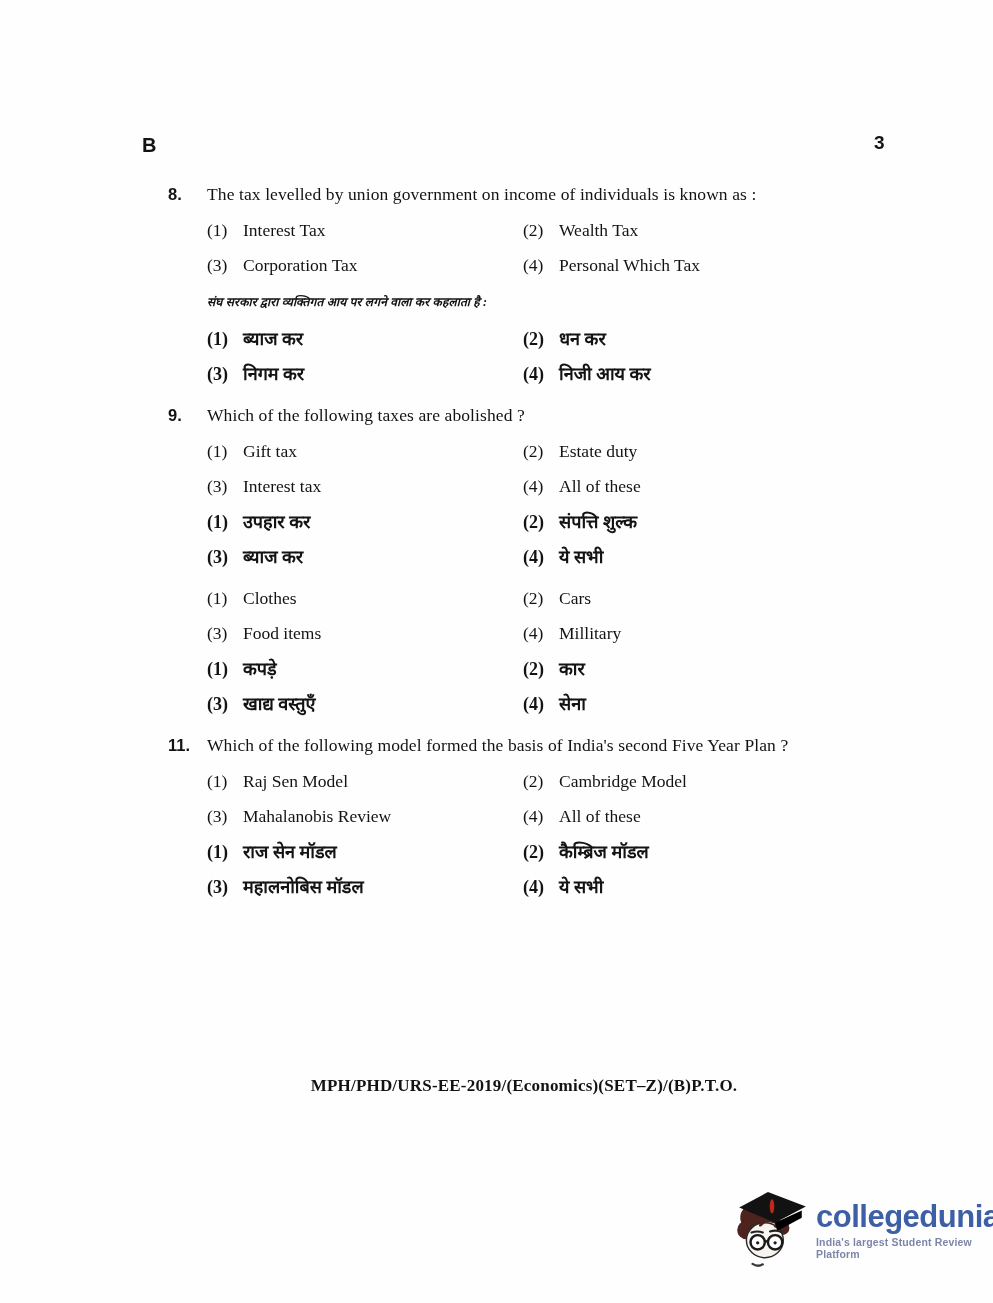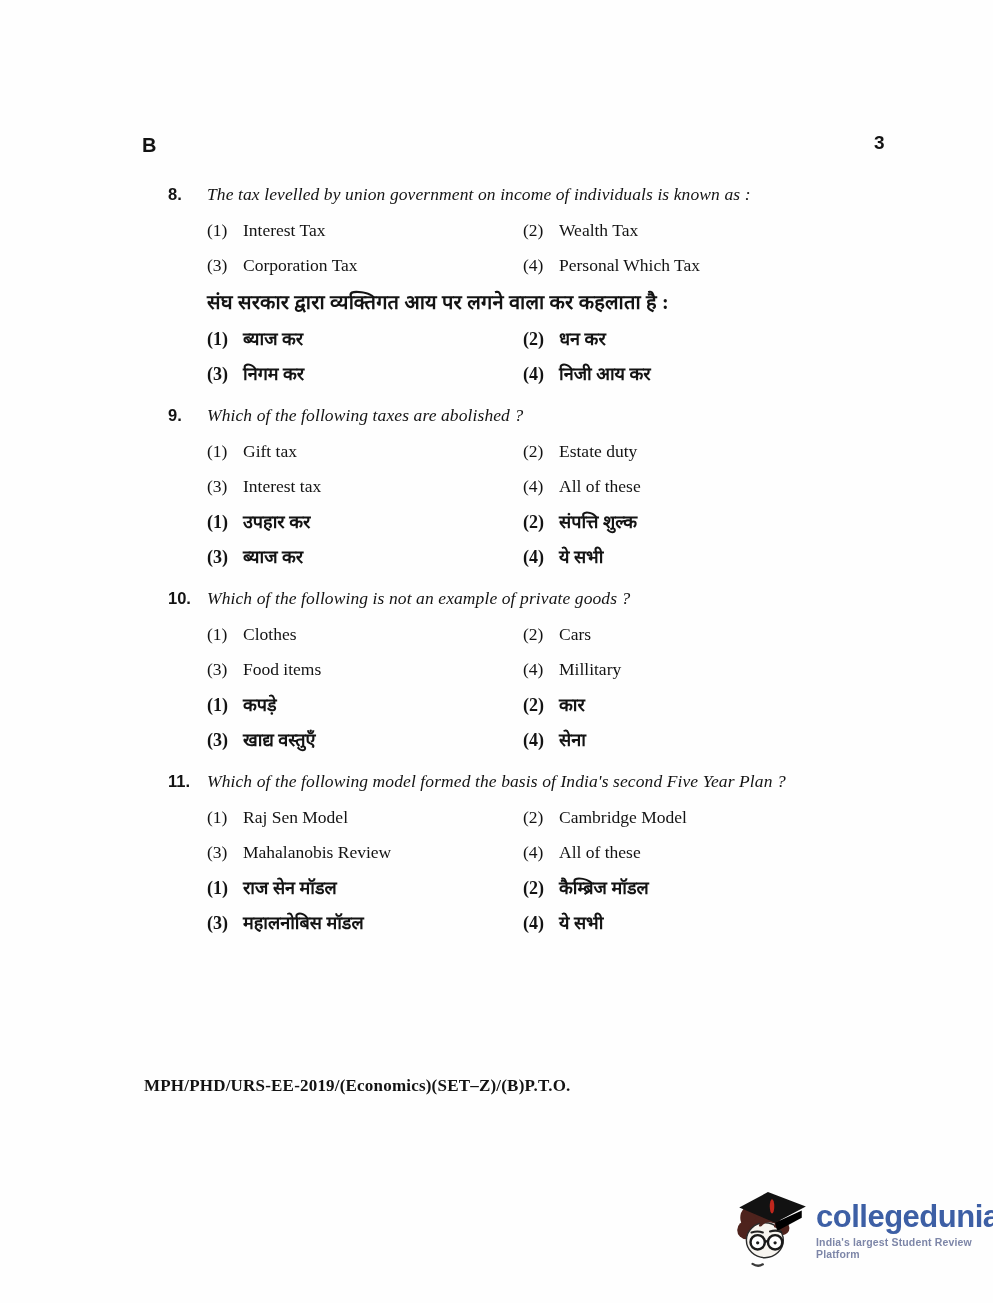--- a/index.html
+++ b/index.html
@@ -25,35 +25,35 @@
     position:absolute;left:168px;top:182px;width:716px;
   }
   .question{margin-bottom:17px;}
   .q-line{
     display:grid;grid-template-columns:39px 1fr;
     font-size:17.5px;line-height:24px;margin-bottom:12px;
   }
   .q-num{
     font-family:"Liberation Sans", sans-serif;font-weight:700;font-size:16.5px;
   }
-  .q-text{letter-spacing:.1px;font-style:italic;}
+  .q-text{letter-spacing:.1px;}
   .opt-grid{
     margin-left:39px;display:grid;grid-template-columns:316px 1fr;
     row-gap:11px;font-size:17.5px;line-height:24px;margin-bottom:12px;
   }
   .opt{display:flex;gap:11px;}
   .opt-num{min-width:25px;}
   .hindi-line{
-    margin-left:39px;font-size:20px;line-height:26px;font-weight:600;
-    margin-bottom:12px;margin-top:2px;letter-spacing:.2px;
+    margin-left:39px;font-size:12px;line-height:26px;font-weight:600;
+    margin-bottom:12px;margin-top:2px;letter-spacing:.2px;font-style:italic;
   }
   .opt-grid.hindi{font-weight:600;font-size:18px;}
   .footer{
     position:absolute;left:144px;top:1076px;width:760px;
-    display:flex;justify-content:flex-start;
+    display:flex;justify-content:center;
     font-weight:700;font-size:17px;letter-spacing:.2px;
   }
   .logo{
     position:absolute;left:730px;top:1188px;z-index:3;
     display:flex;align-items:center;gap:4px;
   }
   .logo-mascot{width:82px;height:84px;flex:0 0 auto;}
   .logo-textcol{display:flex;flex-direction:column;}
   .brand-row{display:flex;align-items:flex-start;}
   .brand{
@@ -163,24 +163,20 @@
             <span class="opt-label">ब्याज कर</span>
           </div>
           <div class="opt">
             <span class="opt-num">(4)</span>
             <span class="opt-label">ये सभी</span>
           </div>
         </div>
   </div>
 
   <div class="question">
-    <div class="q-line">
-      <span class="q-num">10.</span>
-      <span class="q-text">Which of the following is not an example of private goods ?</span>
-    </div>
     <div class="opt-grid">
           <div class="opt">
             <span class="opt-num">(1)</span>
             <span class="opt-label">Clothes</span>
           </div>
           <div class="opt">
             <span class="opt-num">(2)</span>
             <span class="opt-label">Cars</span>
           </div>
           <div class="opt">

